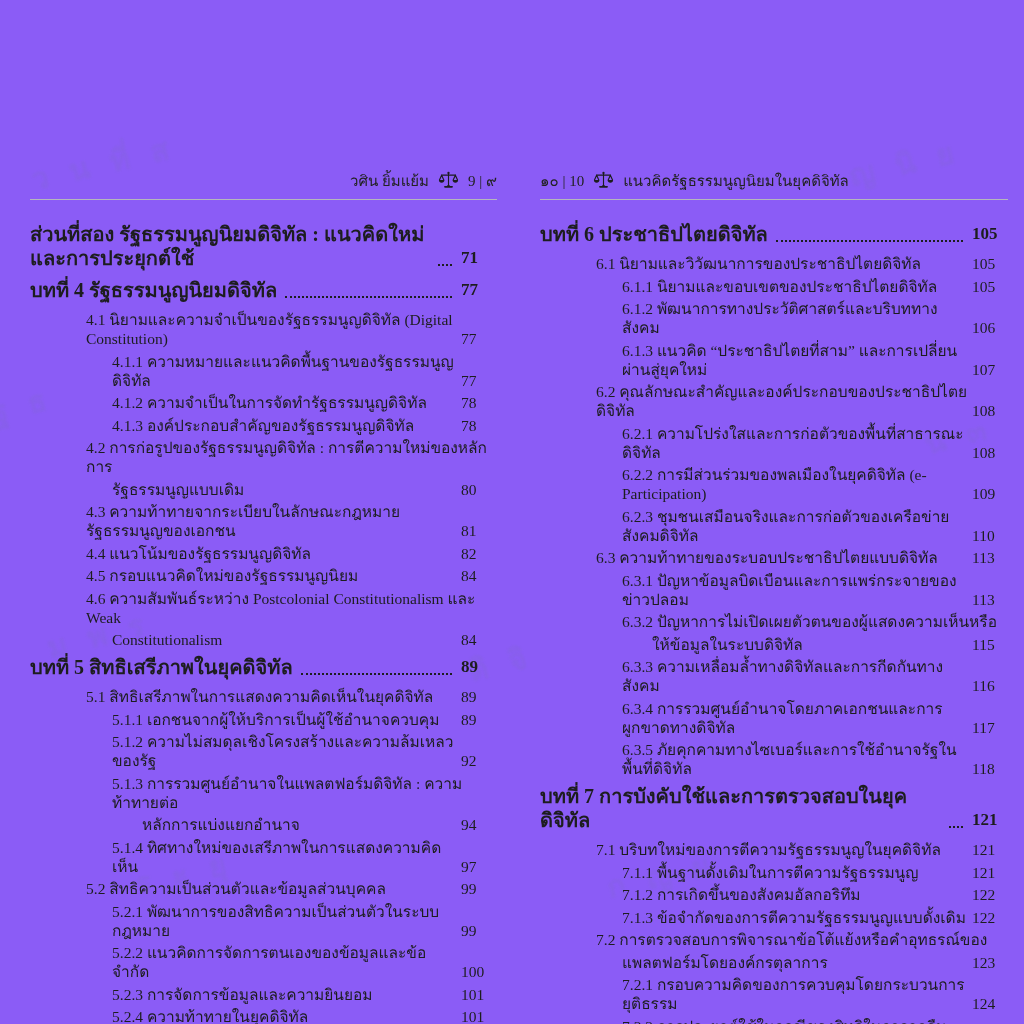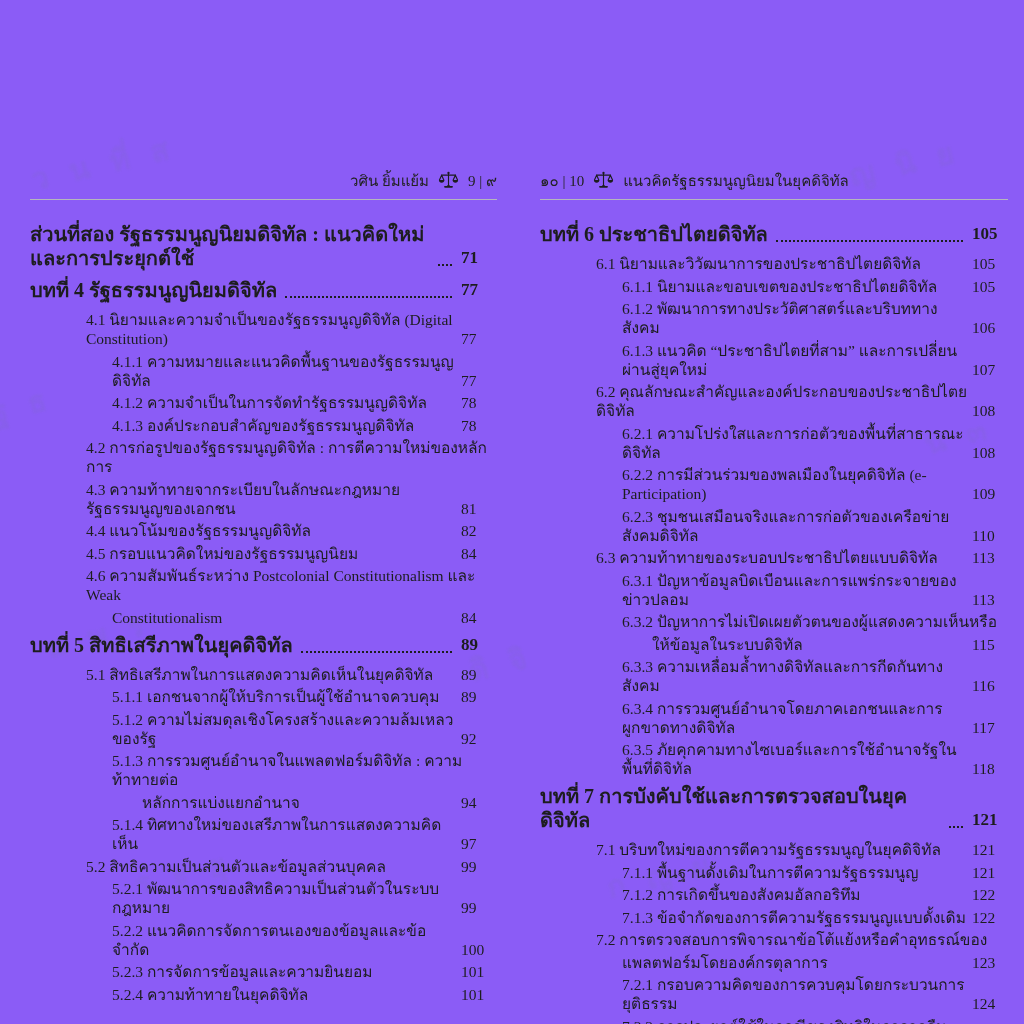--- a/index.html
+++ b/index.html
@@ -135,20 +135,25 @@
             <span class="ttext">4.1.3 องค์ประกอบสำคัญของรัฐธรรมนูญดิจิทัล</span>
             <span class="spacer"></span>
             <span class="pg">78</span>
           </div>
         </div>
         <div class="trow lv-sec">
           <div class="tline first">
             <span class="ttext">4.2 การก่อรูปของรัฐธรรมนูญดิจิทัล : การตีความใหม่ของหลักการ</span>
             <span class="spacer"></span>
           </div>
+          <div class="tline cont-sec">
+            <span class="ttext">รัฐธรรมนูญแบบเดิม</span>
+            <span class="spacer"></span>
+            <span class="pg">80</span>
+          </div>
         </div>
         <div class="trow lv-sec">
           <div class="tline first">
             <span class="ttext">4.3 ความท้าทายจากระเบียบในลักษณะกฎหมายรัฐธรรมนูญของเอกชน</span>
             <span class="spacer"></span>
             <span class="pg">81</span>
           </div>
         </div>
         <div class="trow lv-sec">
           <div class="tline first">

